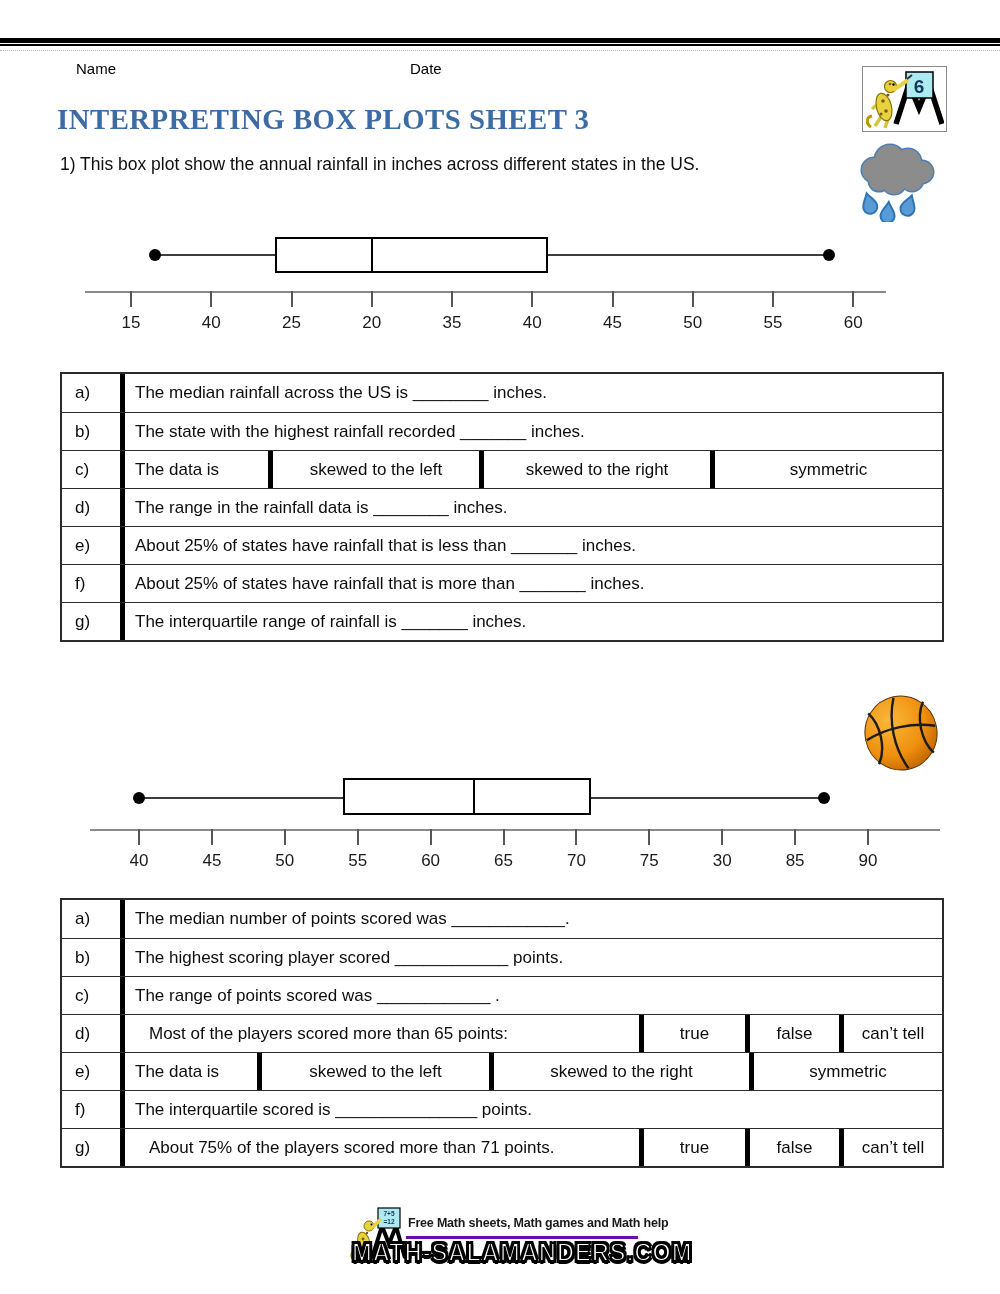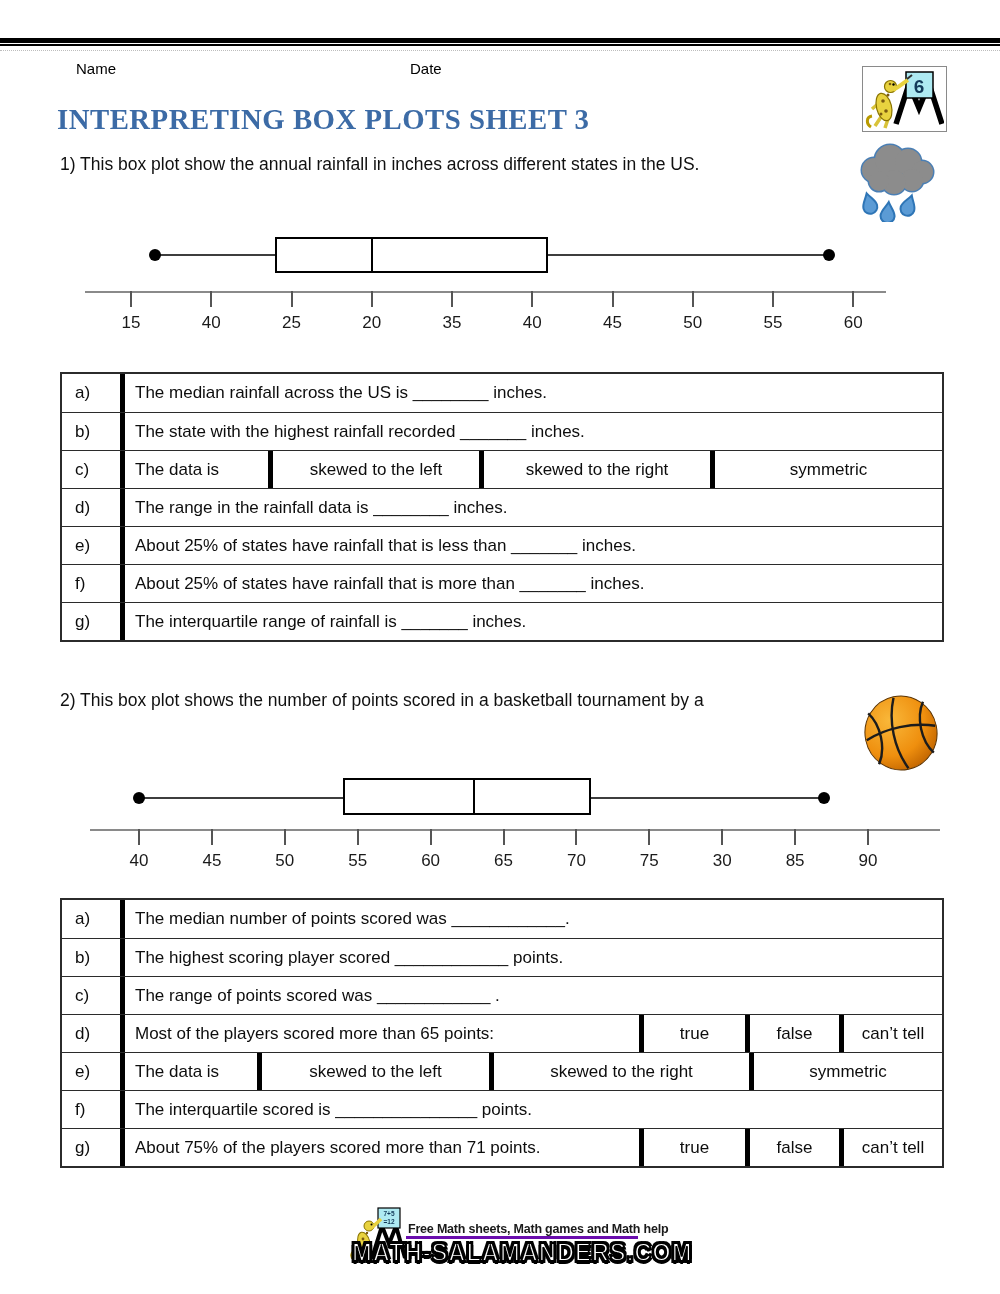--- a/index.html
+++ b/index.html
@@ -21,24 +21,24 @@
   .wtable{position:absolute;left:60px;width:880px;border:2px solid #2b2b2b;background:#fff;box-sizing:content-box;}
   .trow{display:flex;height:38px;border-top:1px solid #2b2b2b;box-sizing:border-box;font-size:17px;}
   .trow:first-child{border-top:none;}
   .tcell{display:flex;align-items:center;border-left:5px solid #000000;box-sizing:border-box;height:100%;overflow:hidden;white-space:nowrap;}
   .tcell:first-child{border-left:none;}
   .lbl{width:58px;flex:none;padding-left:13px;}
   .txt{flex:1;padding-left:10px;}
   .ctr{justify-content:center;}
   .fx{flex:none;}
   .w148{width:148px;} .w211{width:211px;} .w231{width:231px;}
-  .w519{width:519px;padding-left:10px;} .w106{width:106px;} .w94{width:94px;}
+  .w519{width:519px;padding-left:24px;} .w106{width:106px;} .w94{width:94px;}
   .w137{width:137px;} .w232{width:232px;} .w260{width:260px;}
   
-  .tagline{position:absolute;left:408px;top:1216px;font-size:12.5px;font-weight:bold;color:#1a1a1a;letter-spacing:-.2px;margin-top:6px;}
+  .tagline{position:absolute;left:408px;top:1216px;font-size:12.5px;font-weight:bold;color:#1a1a1a;letter-spacing:-.2px;}
   .tagline-rule{position:absolute;left:406px;top:1236px;width:232px;height:3px;}
   .site-text{position:absolute;left:352px;top:1238px;font-size:25px;font-weight:900;color:#ffffff;
              letter-spacing:1px;transform:scaleX(.95);transform-origin:left;
              -webkit-text-stroke:2px #000;
              text-shadow:-2px -2px 0 #000,2px -2px 0 #000,-2px 2px 0 #000,2px 2px 0 #000,0 3px 0 #000;}
 </style>
 </head>
 <body>
 
 <div class="page">
@@ -161,21 +161,20 @@
     <div class="trow">
       <div class="tcell lbl">f)</div>
       <div class="tcell txt">About 25% of states have rainfall that is more than _______ inches.</div>
     </div>
     <div class="trow">
       <div class="tcell lbl">g)</div>
       <div class="tcell txt">The interquartile range of rainfall is _______ inches.</div>
     </div>
   </div>
 
-  <div class="prompt" style="top:690px;width:810px;">2) This box plot shows the number of points scored in a basketball tournament by a</div>
 
   <div class="abs" style="left:860px;top:694px;">
     <svg width="82" height="78" viewBox="0 0 82 78">
       <defs>
         <radialGradient id="ballgrad" cx="38%" cy="30%" r="75%">
           <stop offset="0%" stop-color="#f9b83a"></stop>
           <stop offset="65%" stop-color="#ef8f0e"></stop>
           <stop offset="100%" stop-color="#c06400"></stop>
         </radialGradient>
       </defs>

